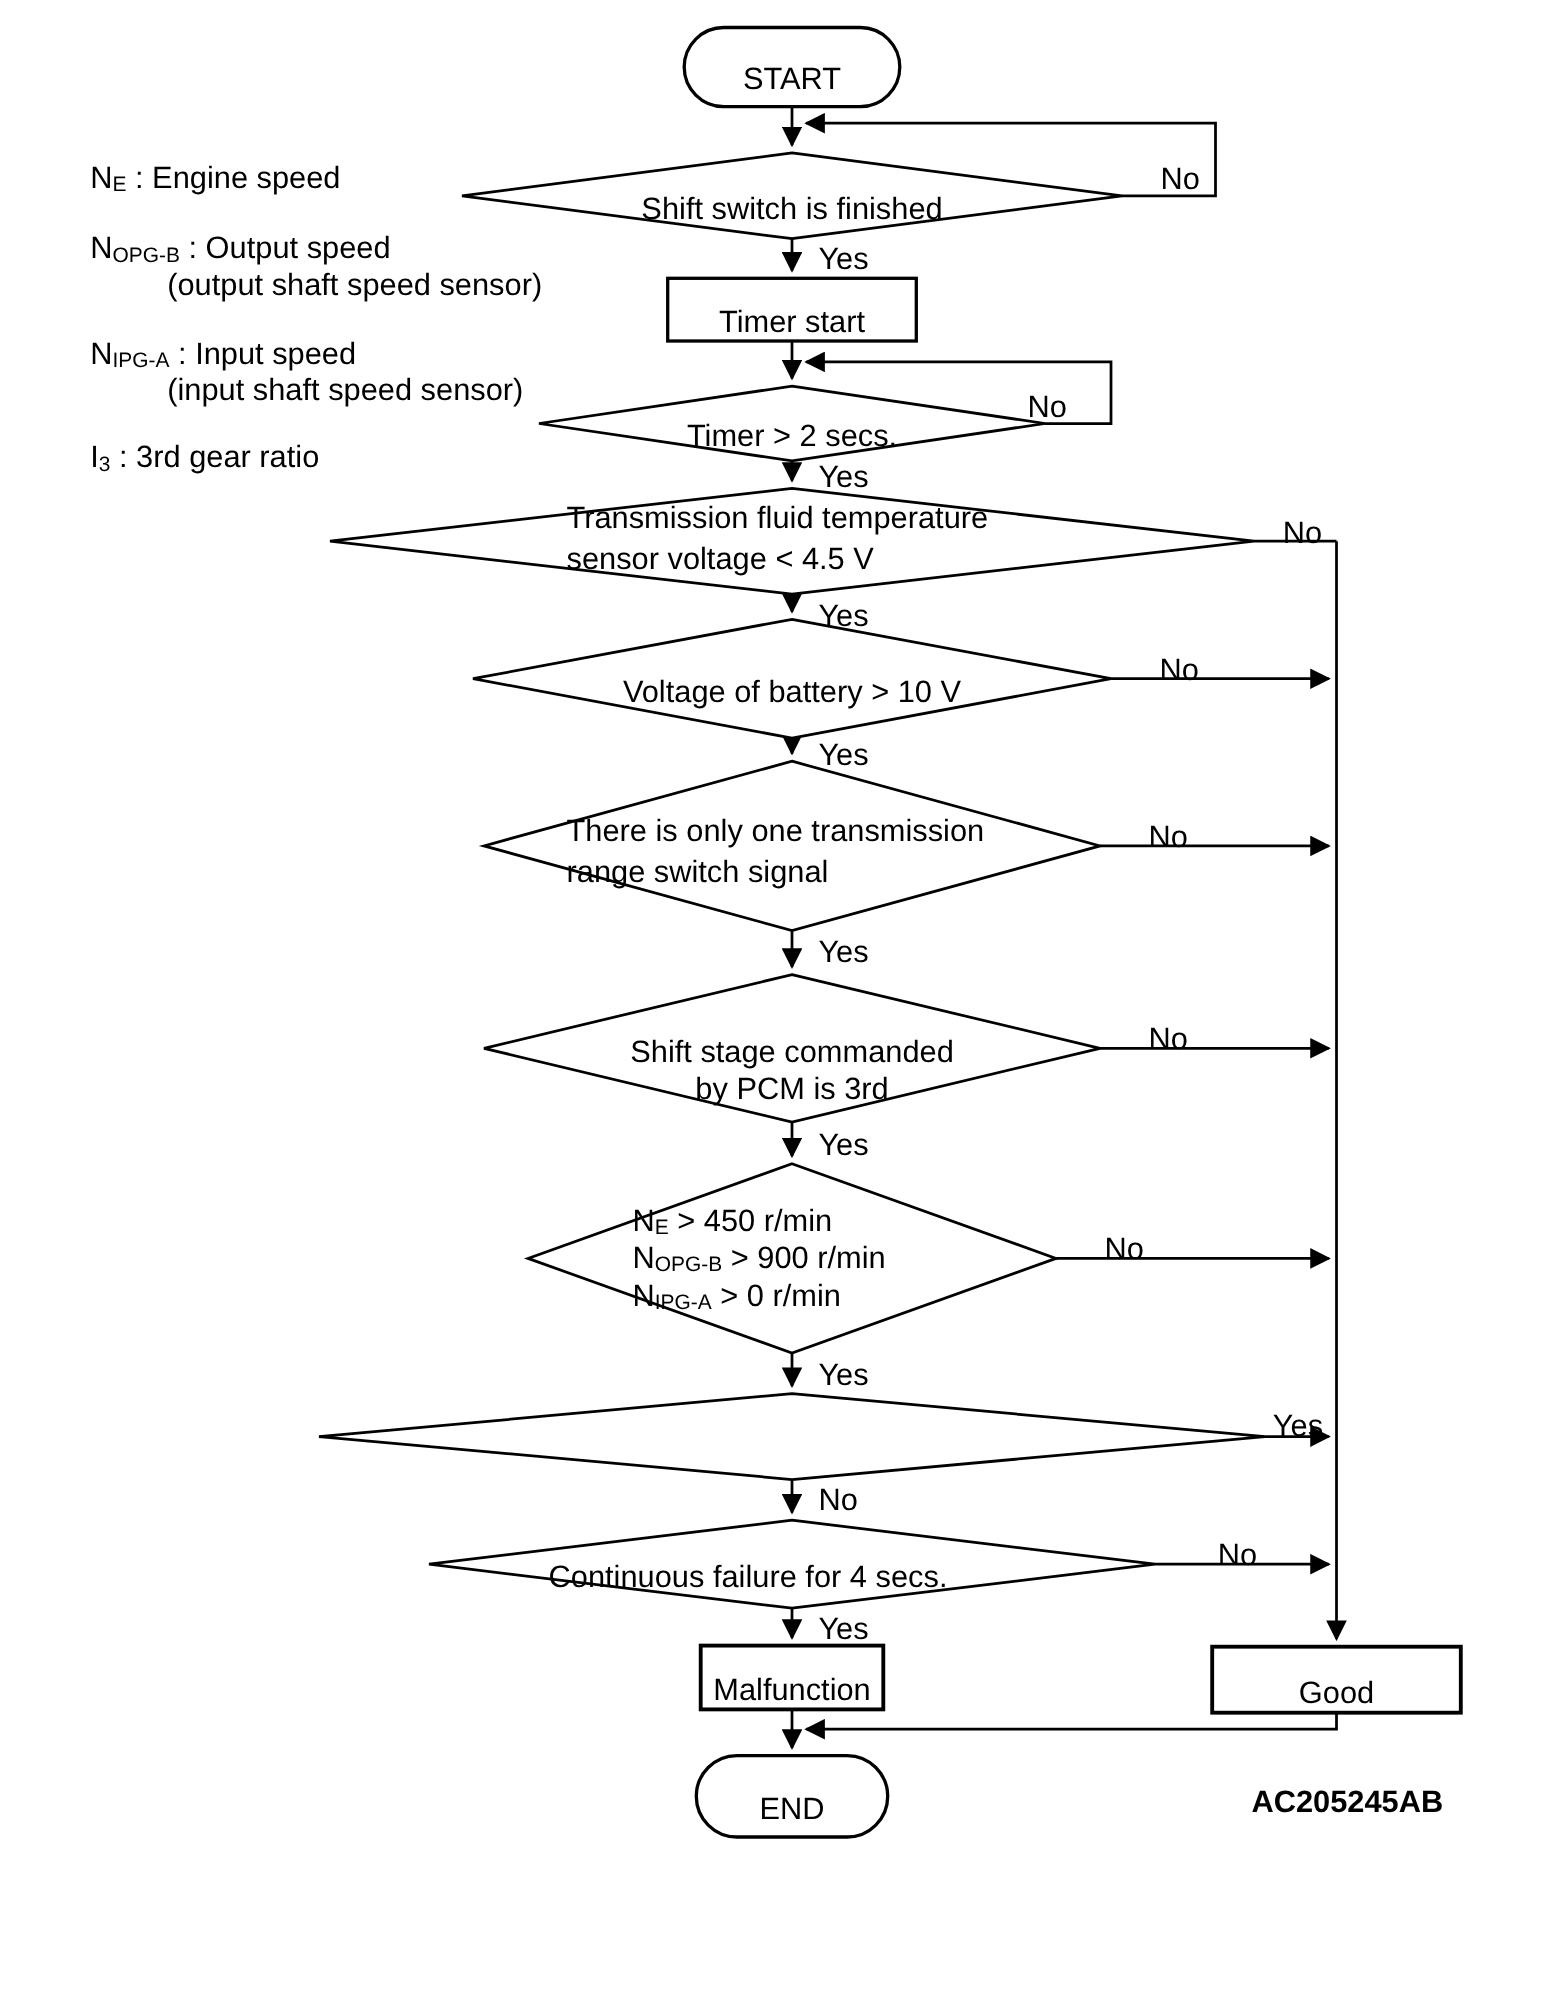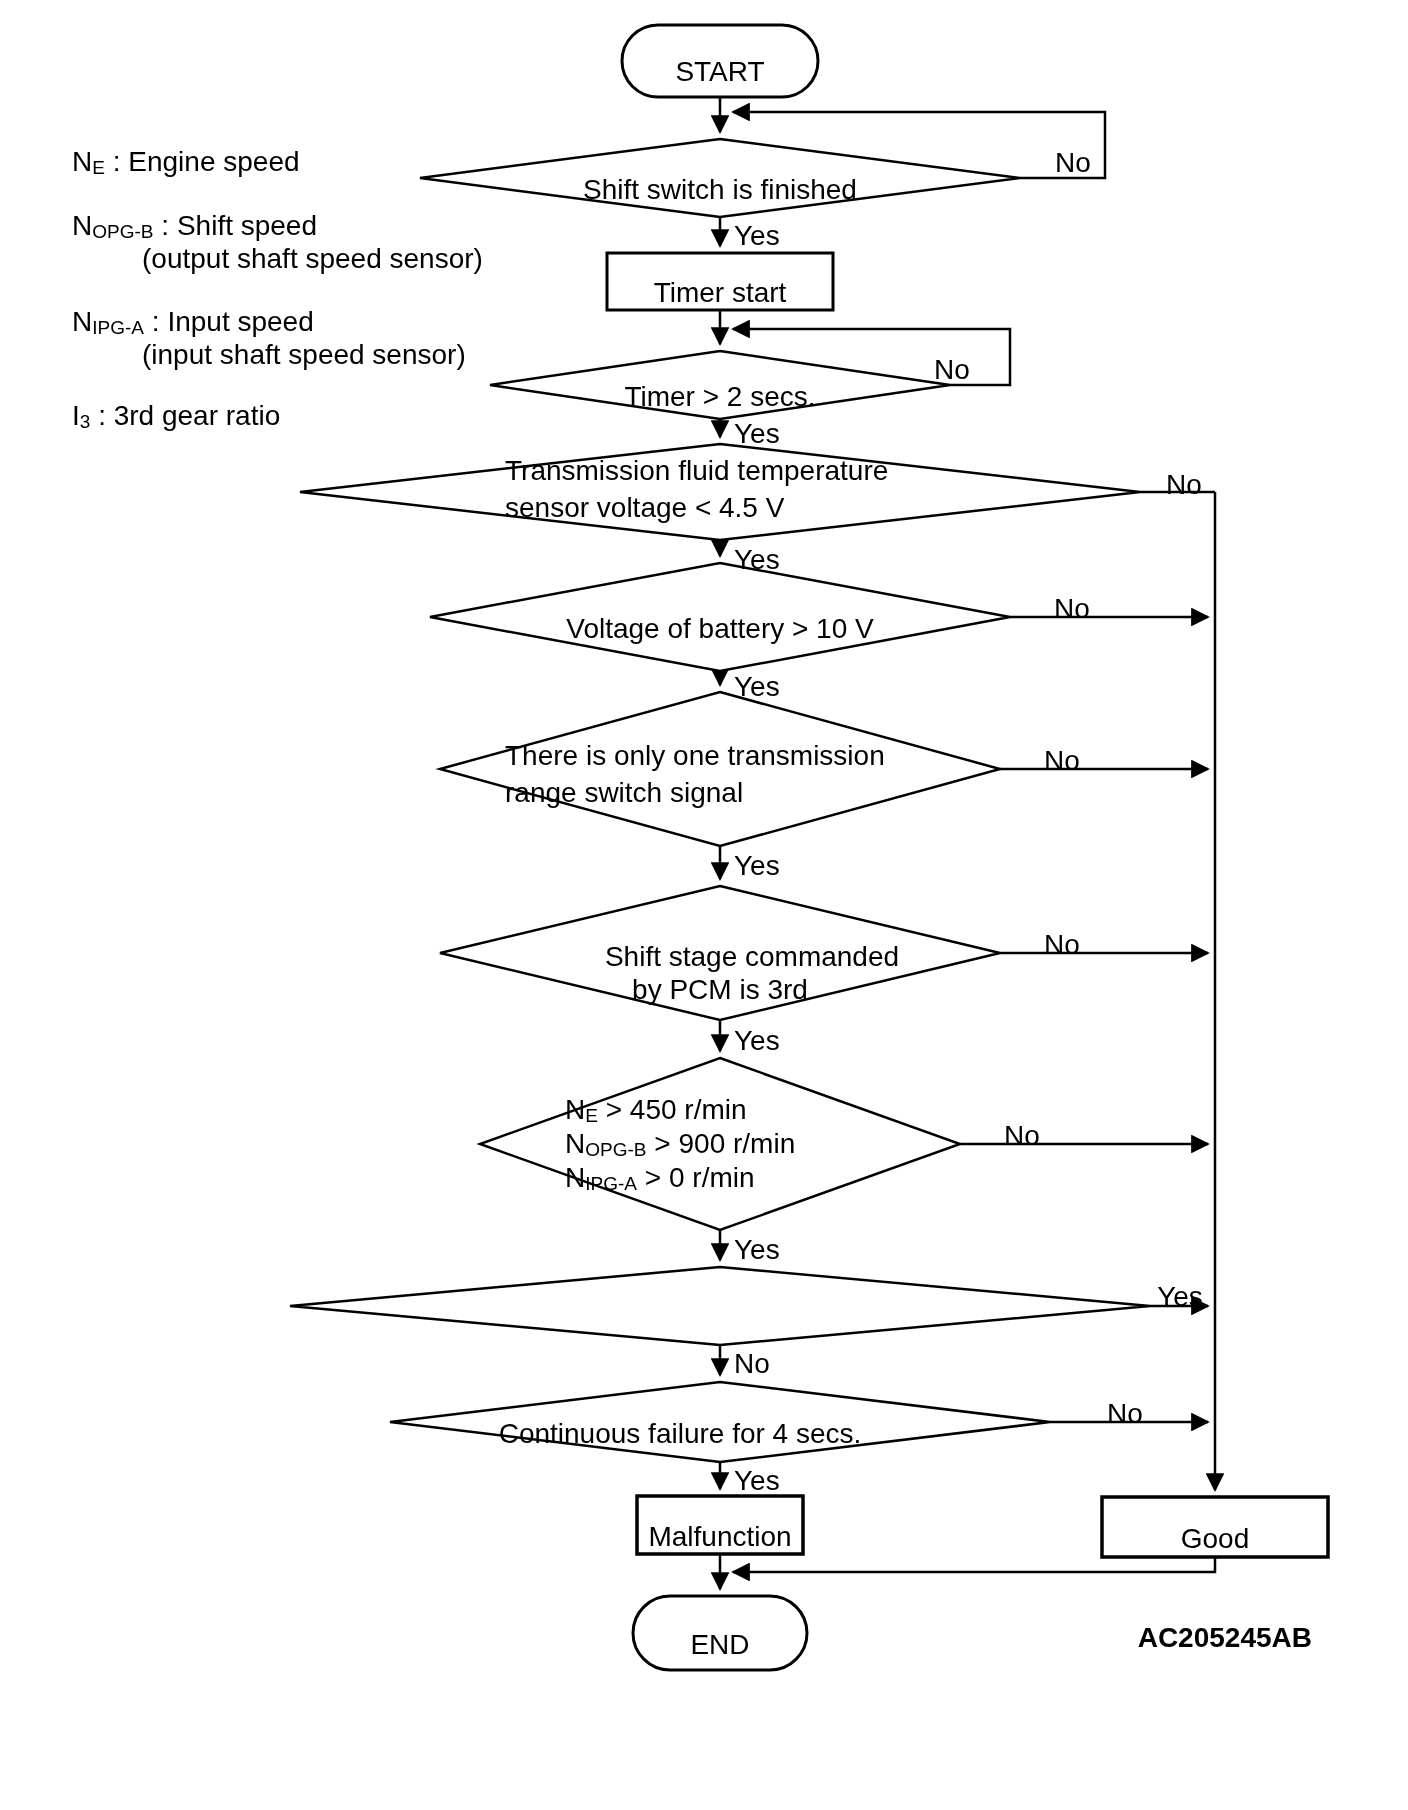--- a/index.html
+++ b/index.html
@@ -13,21 +13,21 @@
   }
   #chart-svg { position:absolute; left:0; top:0; }
   .txt {
     position:absolute;
     font-size:28px;
     line-height:1.15;
     color:#000;
     white-space:nowrap;
   }
   .c { transform:translate(-50%,-50%); text-align:center;margin-top:11px; }
-  .l { transform:translate(0,-50%); }
+  .l { transform:translate(0,-50%);margin-left:10px; }
   .r { transform:translate(-100%,-50%); }
   .bold { font-weight:bold; }
   .sub { font-size:0.68em; position:relative; top:0.14em; }
 </style>
 </head>
 <body>
 
 <div id="stage">
 
   <svg id="chart-svg" width="1408" height="1810" viewBox="0 0 1408 1810">
@@ -80,41 +80,41 @@
       <polygon points="720,563 1010,617 720,671 430,617" stroke-width="2.5"></polygon>
       <polygon points="720,692 1000,769 720,846 440,769" stroke-width="2.5"></polygon>
       <polygon points="720,886 1000,953 720,1020 440,953" stroke-width="2.5"></polygon>
       <polygon points="720,1058 960,1144 720,1230 480,1144" stroke-width="2.5"></polygon>
       <polygon points="720,1267 1150,1306 720,1345 290,1306" stroke-width="2.5"></polygon>
       <polygon points="720,1382 1050,1422 720,1462 390,1422" stroke-width="2.5"></polygon>
     </g>
   </svg>
 
   <div class="txt l" style="left:72px;top:162px"><span>N</span><span class="sub">E</span><span> : Engine speed</span></div>
-  <div class="txt l" style="left:72px;top:226px"><span>N</span><span class="sub">OPG-B</span><span> : Shift speed</span></div>
+  <div class="txt l" style="left:72px;top:226px"><span>N</span><span class="sub">OPG-B</span><span> : Output speed</span></div>
   <div class="txt l" style="left:142px;top:259px">(output shaft speed sensor)</div>
   <div class="txt l" style="left:72px;top:322px"><span>N</span><span class="sub">IPG-A</span><span> : Input speed</span></div>
   <div class="txt l" style="left:142px;top:355px">(input shaft speed sensor)</div>
   <div class="txt l" style="left:72px;top:416px"><span>I</span><span class="sub">3</span><span> : 3rd gear ratio</span></div>
 
   <div class="txt c" style="left:720px;top:61px">START</div>
   <div class="txt c" style="left:720px;top:282px">Timer start</div>
   <div class="txt c" style="left:720px;top:1526px">Malfunction</div>
   <div class="txt c" style="left:1215px;top:1528px">Good</div>
   <div class="txt c" style="left:720px;top:1634px">END</div>
   <div class="txt r bold" style="left:1312px;top:1638px">AC205245AB</div>
 
   <div class="txt c" style="left:720px;top:179px">Shift switch is finished</div>
   <div class="txt c" style="left:720px;top:386px">Timer &gt; 2 secs.</div>
   <div class="txt l" style="left:505px;top:471px">Transmission fluid temperature</div>
   <div class="txt l" style="left:505px;top:508px">sensor voltage &lt; 4.5 V</div>
   <div class="txt c" style="left:720px;top:618px">Voltage of battery &gt; 10 V</div>
   <div class="txt l" style="left:505px;top:756px">There is only one transmission</div>
   <div class="txt l" style="left:505px;top:793px">range switch signal</div>
-  <div class="txt c" style="left:752px;top:946px">Shift stage commanded</div>
+  <div class="txt c" style="left:720px;top:946px">Shift stage commanded</div>
   <div class="txt c" style="left:720px;top:979px">by PCM is 3rd</div>
   <div class="txt l" style="left:565px;top:1110px"><span>N</span><span class="sub">E</span><span> &gt; 450 r/min</span></div>
   <div class="txt l" style="left:565px;top:1144px"><span>N</span><span class="sub">OPG-B</span><span> &gt; 900 r/min</span></div>
   <div class="txt l" style="left:565px;top:1178px"><span>N</span><span class="sub">IPG-A</span><span> &gt; 0 r/min</span></div>
   <div class="txt c" style="left:680px;top:1423px">Continuous failure for 4 secs.</div>
 
   <div class="txt l" style="left:734px;top:236px">Yes</div>
   <div class="txt c" style="left:1073px;top:152px">No</div>
   <div class="txt l" style="left:734px;top:434px">Yes</div>
   <div class="txt c" style="left:952px;top:359px">No</div>

